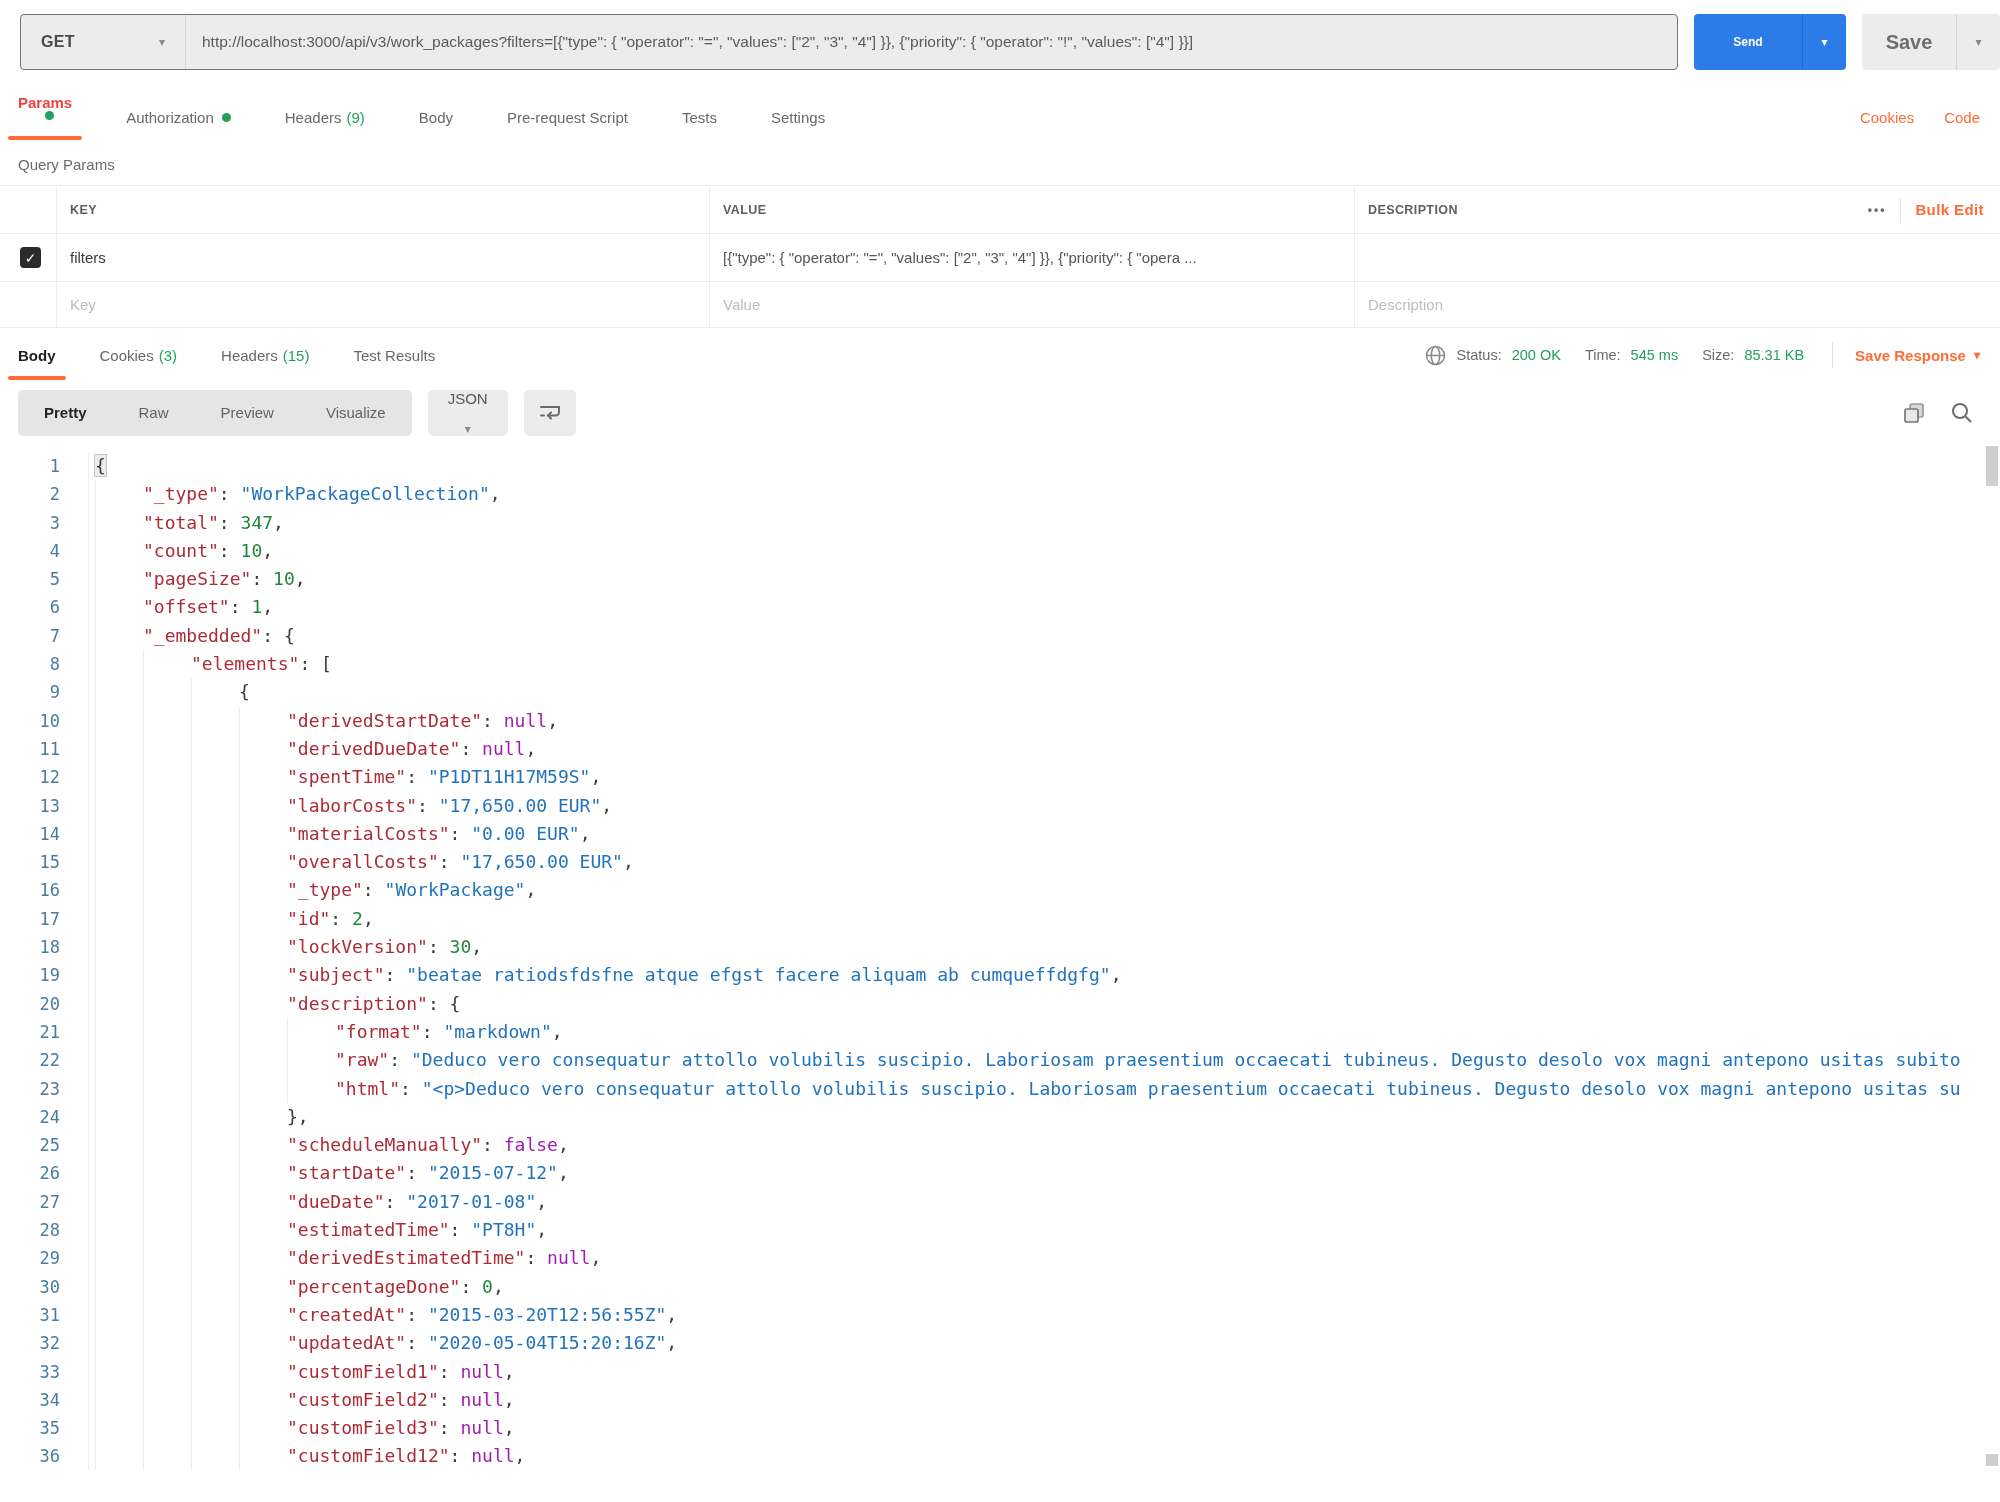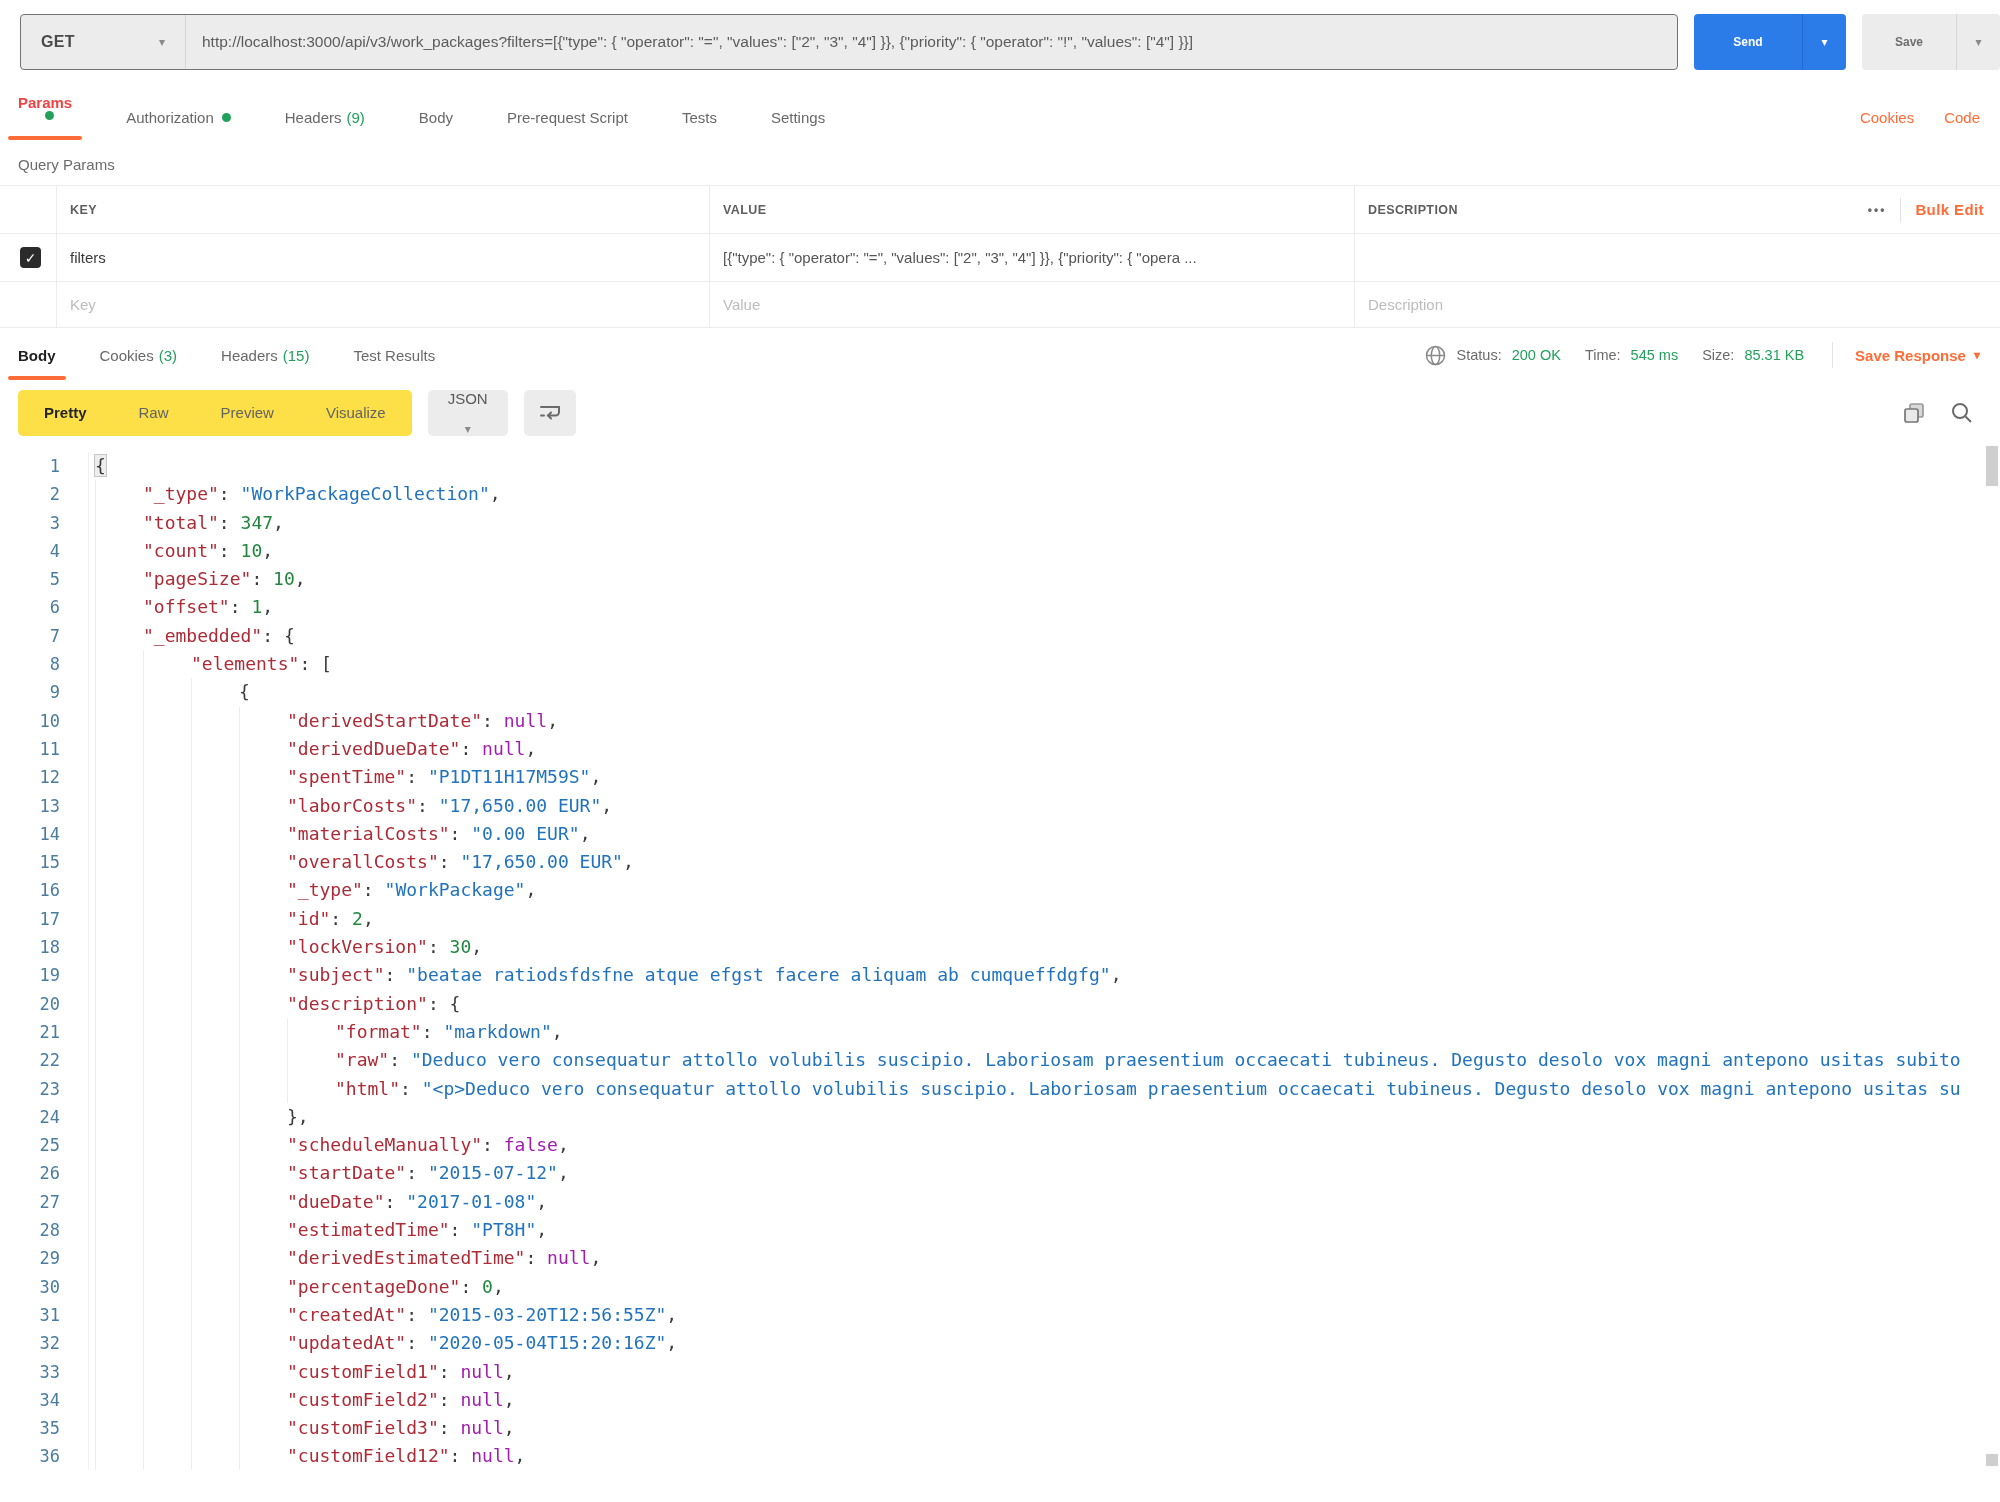--- a/index.html
+++ b/index.html
@@ -13,21 +13,21 @@
     padding:0 20px; border-right:1px solid #d6d6d6; cursor:pointer; }
   .method-select .m { font-size:16px; color:#4a4a4a; font-weight:600; letter-spacing:.3px; }
   .caret { font-size:12px; color:#8a8a8a; line-height:1; }
   .url-input { flex:1; display:flex; align-items:center; padding:0 16px; font-size:15.5px; color:#5c5c5c;
     white-space:nowrap; overflow:hidden; }
   .send-btn { width:152px; display:flex; border-radius:4px; overflow:hidden; background:#2b7ce9; cursor:pointer; }
   .send-main { flex:1; display:flex; align-items:center; justify-content:center; color:#fff; font-size:12px; font-weight:700; }
   .send-caret { width:44px; display:flex; align-items:center; justify-content:center; border-left:1px solid #2068d1; }
   .send-caret .caret { color:#fff; }
   .save-btn { width:138px; display:flex; border-radius:4px; overflow:hidden; background:#ececec; cursor:pointer; }
-  .save-main { flex:1; display:flex; align-items:center; justify-content:center; color:#6e6e6e; font-size:12px; font-weight:600; }
+  .save-main { flex:1; display:flex; align-items:center; justify-content:center; color:#6e6e6e; font-size:20px; font-weight:600; }
   .save-caret { width:44px; display:flex; align-items:center; justify-content:center; border-left:1px solid #d6d6d6; }
 
   
   .req-tabs { display:flex; align-items:center; height:46px; margin-top:24px; padding:0 20px 0 18px; }
   .rtab { position:relative; display:flex; align-items:center; height:100%; margin-right:54px;
     font-size:15px; color:#696969; cursor:pointer; white-space:nowrap; }
   .rtab.active { color:#ef4444; font-weight:600;flex-direction:column; }
   .rtab.active::after { content:""; position:absolute; left:-10px; right:-10px; bottom:0; height:4px;
     background:#ff6c37; border-radius:2px; }
   .dot { width:9px; height:9px; border-radius:50%; background:#23a05c; margin-left:8px; }
@@ -65,21 +65,21 @@
     background:#ff6c37; border-radius:2px; }
   .resp-meta { margin-left:auto; display:flex; align-items:center; gap:10px; font-size:14.5px; }
   .meta-label { color:#6b6b6b; }
   .meta-val { color:#23a05c; margin-right:14px; }
   .meta-div { width:1px; height:26px; background:#e2e2e2; margin:0 12px 0 4px; }
   .save-resp { color:#ff6c37; font-size:15px; font-weight:600; display:flex; align-items:center; gap:8px; cursor:pointer; }
   .save-resp .caret { color:#ff6c37; }
 
   
   .view-bar { display:flex; align-items:center; margin-top:8px; padding:0 26px 0 18px; height:46px; }
-  .pill-group { display:flex; align-items:center; background:#fde047; border-radius:5px; height:46px;text-align:right; }
+  .pill-group { display:flex; align-items:center; background:#e5e5e5; border-radius:5px; height:46px;text-align:right; }
   .vtab { padding:0 26px; font-size:15px; color:#636363; cursor:pointer; line-height:46px; }
   .vtab.active { color:#252525; font-weight:700; }
   .fmt-pill { display:flex; align-items:center; gap:16px; background:#ececec; border-radius:5px; height:46px;
     padding:0 20px; margin-left:16px; font-size:15px; color:#595959; cursor:pointer;flex-direction:column; }
   .icon-pill { display:flex; align-items:center; justify-content:center; background:#ececec; border-radius:5px;
     height:46px; width:52px; margin-left:16px; cursor:pointer; }
   .right-icons { margin-left:auto; display:flex; align-items:center; gap:24px; }
   .icon-btn { cursor:pointer; display:flex; }
 
   

